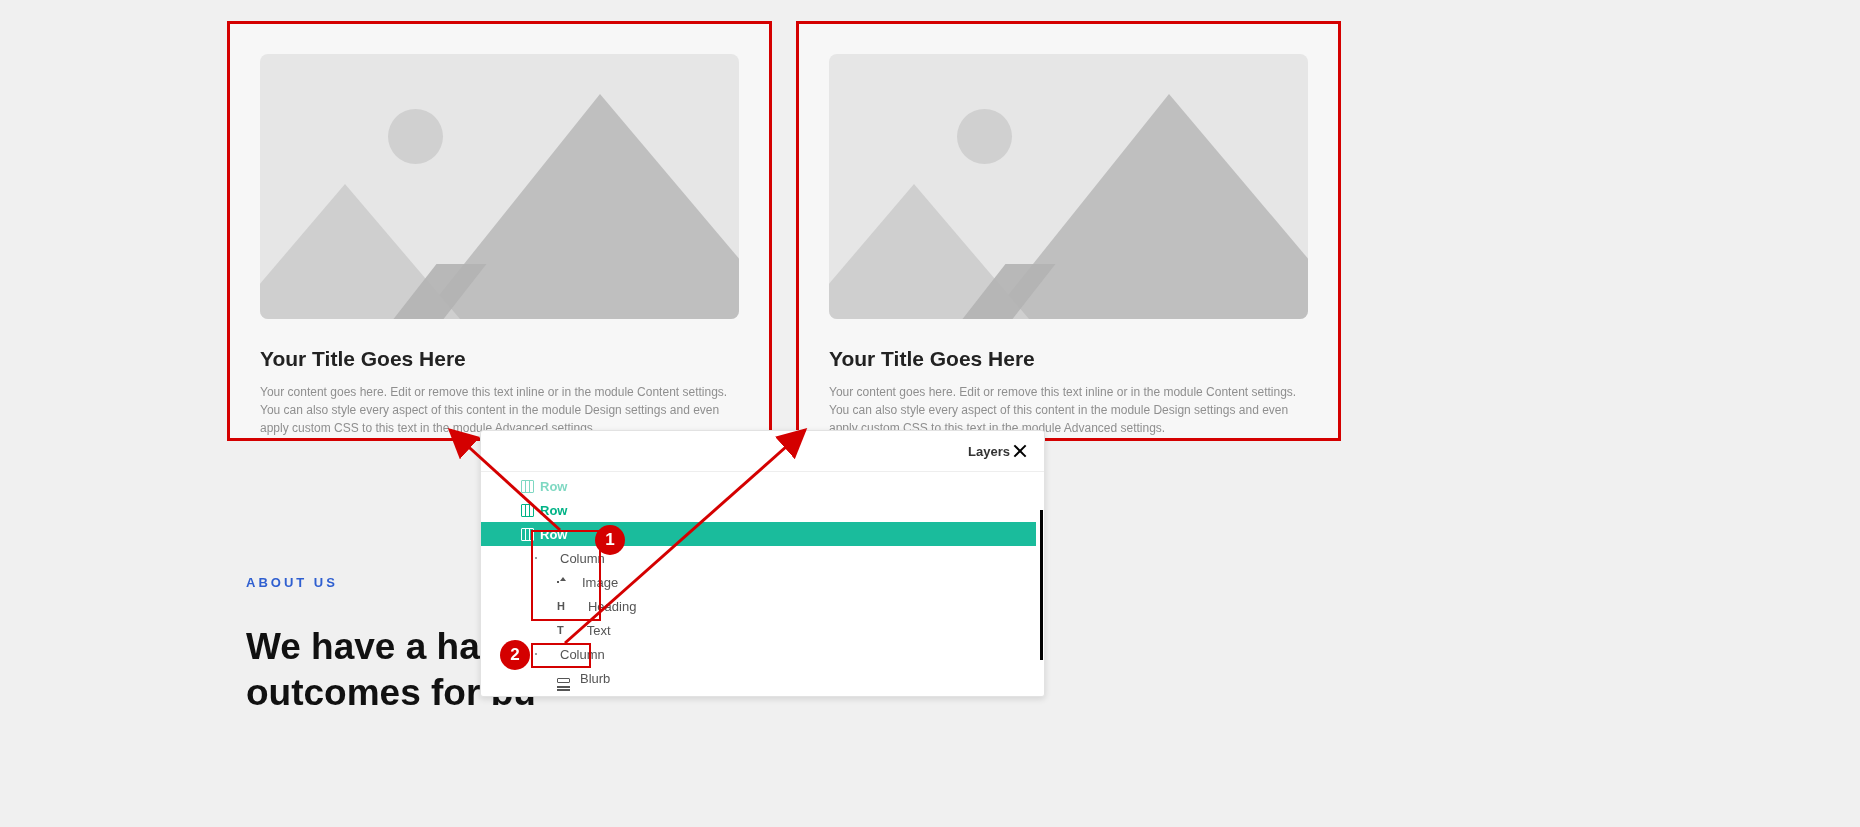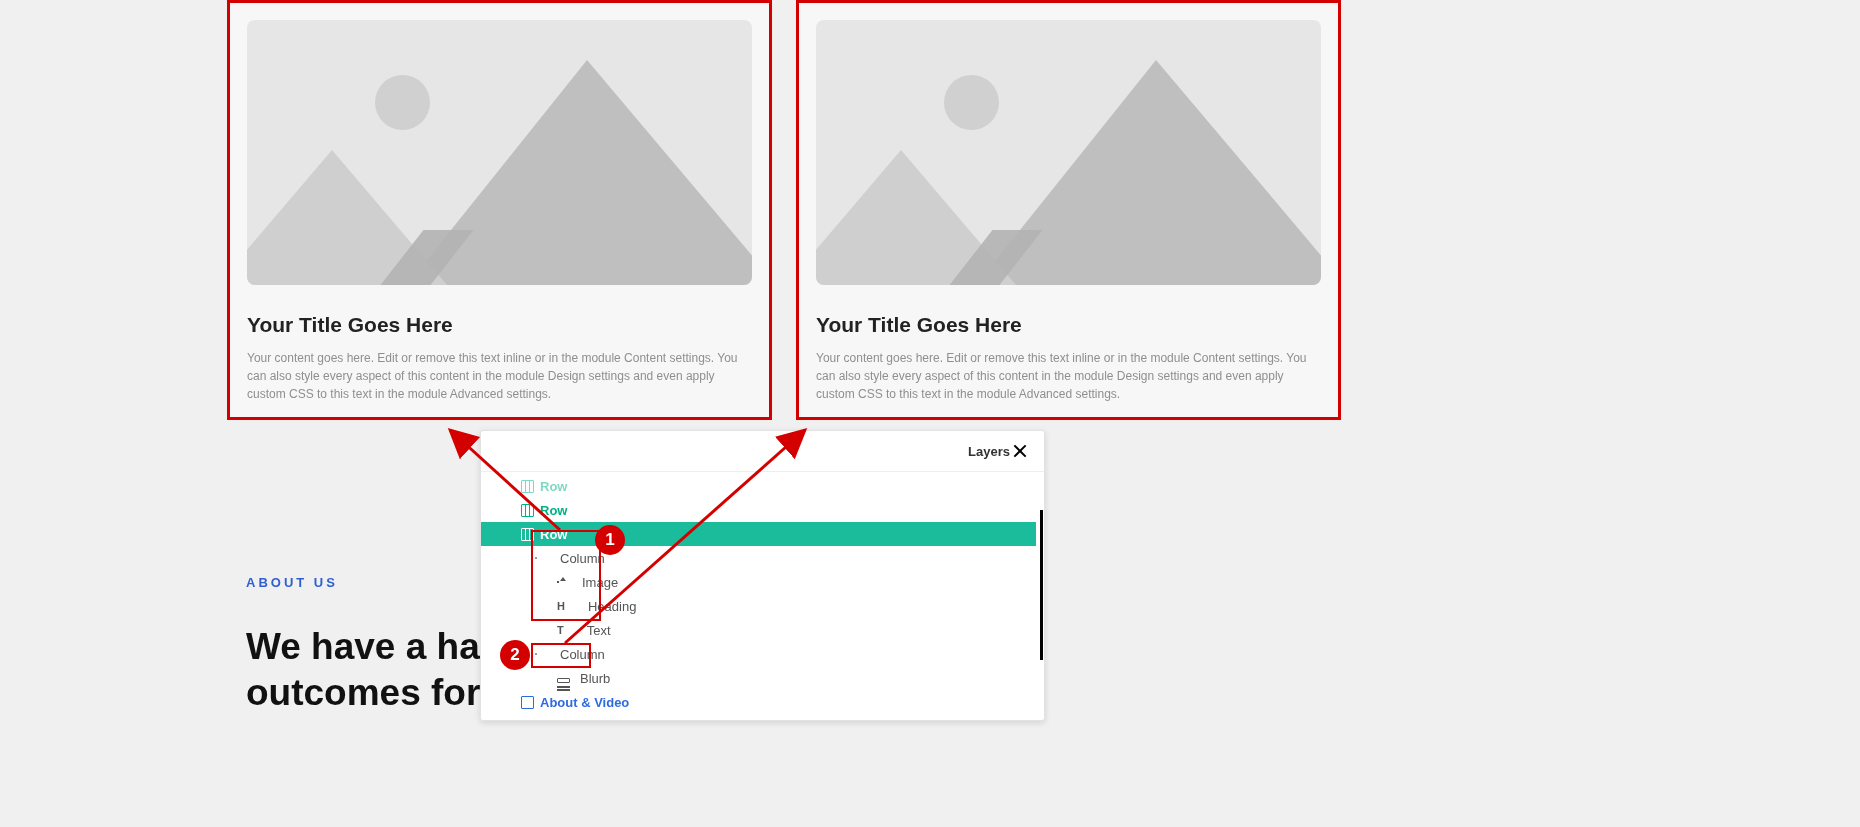--- a/index.html
+++ b/index.html
@@ -10,21 +10,22 @@
     height: 827px;
     position: relative;
     overflow: hidden;
   }
 
   
   .card {
     position: absolute;
     background: #f7f7f7;
     border: 3px solid #d40000;
-    padding: 17px;
+    padding: 30px;
+    margin-top: 21px;
   }
   .card1 { left: 227px; top: 0; width: 545px; height: 420px; }
   .card2 { left: 796px; top: 0; width: 545px; height: 420px; }
 
   .placeholder {
     width: 100%;
     height: 265px;
     background: #e6e6e6;
     border-radius: 8px;
     position: relative;
@@ -308,24 +309,20 @@
     <div class="lp-item indent1">
       <span class="ic ic-col"></span>
       <span>Column</span>
     </div>
 
     <div class="lp-item indent2">
       <span class="ic ic-blurb"></span>
       <span>Blurb</span>
     </div>
 
-    <div class="lp-row section">
-      <span class="ic ic-sect"></span>
-      <span>About &amp; Video</span>
-    </div>
 
     <div class="lp-scrollbar"></div>
   </div>
 </div>
 
 <div class="redbox1"></div>
 <div class="redbox2"></div>
 
 <div class="badge badge1">1</div>
 <div class="badge badge2">2</div>

